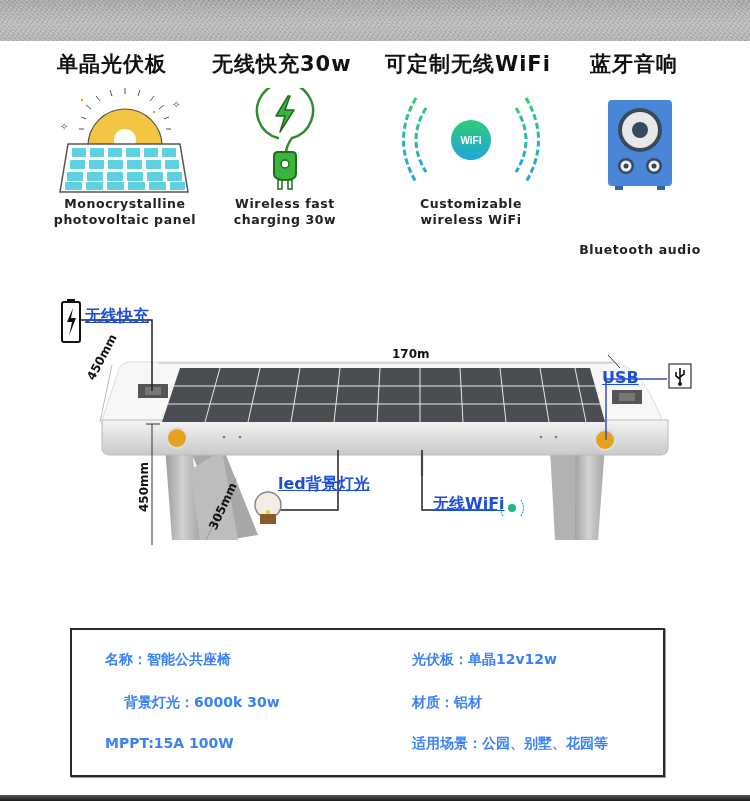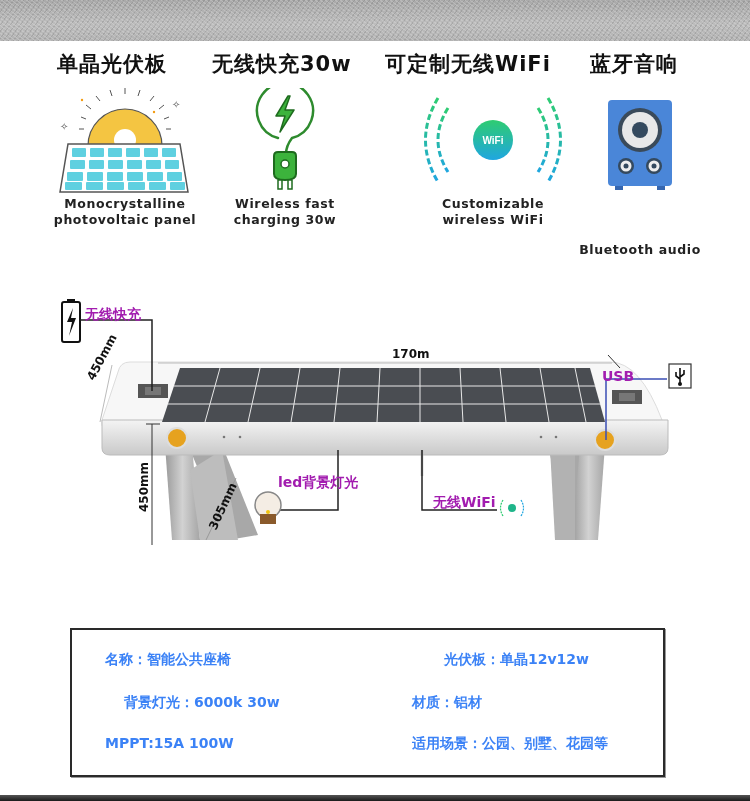--- a/index.html
+++ b/index.html
@@ -28,21 +28,21 @@
     position: absolute; top: 88px; width: 170px; height: 150px;
   }
   .feature .icon-box { position: absolute; left: 0; right: 0; top: 0; height: 105px; }
   .feature .caption {
     position: absolute; left: 0; right: 0; top: 108px; text-align: center;
     font-size: 12.5px; font-weight: bold; line-height: 16px; letter-spacing: 0.6px; color: #222;
   }
 
   
   .diagram { position: absolute; left: 0; top: 290px; width: 750px; height: 280px; }
-  .label { position: absolute; font-size: 14px; font-weight: bold; white-space: nowrap; color: #a21caf; }
+  .label { position: absolute; font-size: 16px; font-weight: bold; white-space: nowrap; color: #1d4ed8; text-decoration: underline; }
   .dim { position: absolute; font-size: 12px; font-weight: bold; white-space: nowrap; color: #111; }
 
   
   .spec-box {
     position: absolute; left: 70px; top: 628px; width: 595px; height: 149px;
     border: 2px solid #2a2a2a; box-shadow: 1px 1px 0 #999;
   }
   .spec-item {
     position: absolute; font-size: 14px; font-weight: bold; white-space: nowrap; color: #3b82f6;
   }
@@ -126,21 +126,21 @@
       <rect x="78" y="92" width="4" height="9" fill="#fff" stroke="#1e6b1e" stroke-width="1.5"></rect>
       <rect x="88" y="92" width="4" height="9" fill="#fff" stroke="#1e6b1e" stroke-width="1.5"></rect>
     </svg>
   </div>
   <div class="caption">
     <div>Wireless fast</div>
     <div>charging 30w</div>
   </div>
 </div>
 
-<div class="feature" style="left:408px;">
+<div class="feature" style="left:386px;">
   <div class="icon-box">
     <svg width="170" height="105" viewBox="0 0 170 105">
       <defs>
         <linearGradient id="wg" x1="0" y1="0" x2="0" y2="1">
           <stop offset="0" stop-color="#2ecc71"></stop>
             <stop offset="1" stop-color="#1fa6e0"></stop>
         </linearGradient>
       </defs>
       <g fill="none" stroke="url(#wg)" stroke-width="3" stroke-dasharray="6 3">
         <path d="M40 20 Q20 52 40 84"></path>
@@ -277,21 +277,21 @@
 <div class="spec-box">
   <div class="spec-item" style="left:33px;top:21px;">
     <span>名称：</span><span>智能公共座椅</span>
   </div>
   <div class="spec-item" style="left:33px;top:64px;margin-left:19px;">
     <span>背景灯光：</span><span>6000k 30w</span>
   </div>
   <div class="spec-item" style="left:33px;top:105px;">
     <span>MPPT:</span><span>15A 100W</span>
   </div>
-  <div class="spec-item" style="left:340px;top:21px;margin-left:32px;">
+  <div class="spec-item" style="left:340px;top:21px;">
     <span>光伏板：</span><span>单晶12v12w</span>
   </div>
   <div class="spec-item" style="left:340px;top:64px;">
     <span>材质：</span><span>铝材</span>
   </div>
   <div class="spec-item" style="left:340px;top:105px;">
     <span>适用场景：</span><span>公园、别墅、花园等</span>
   </div>
 </div>
 

